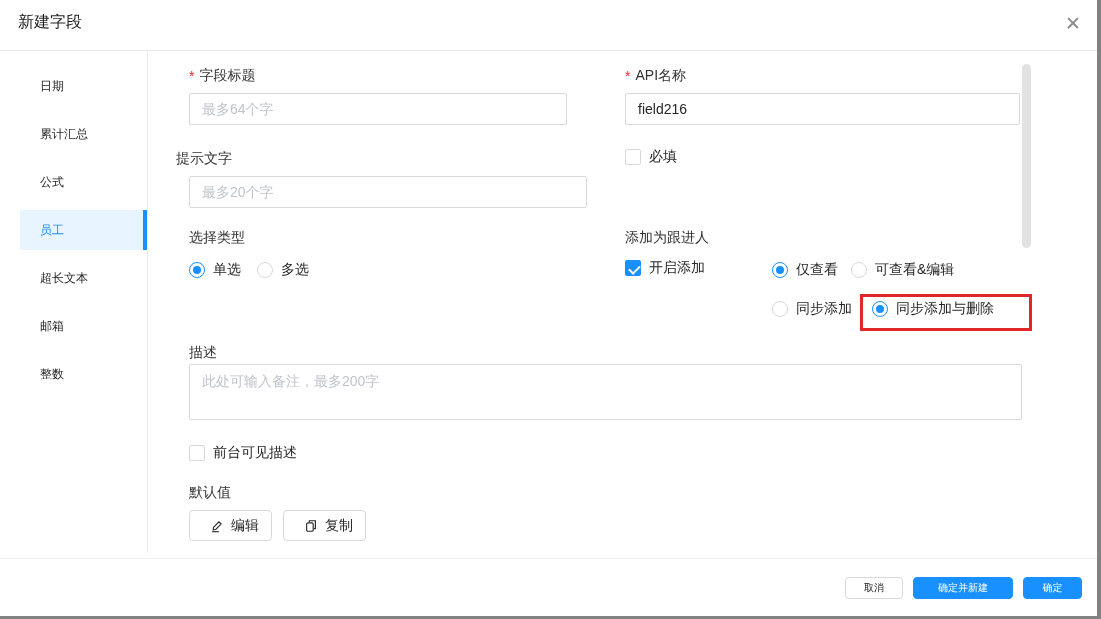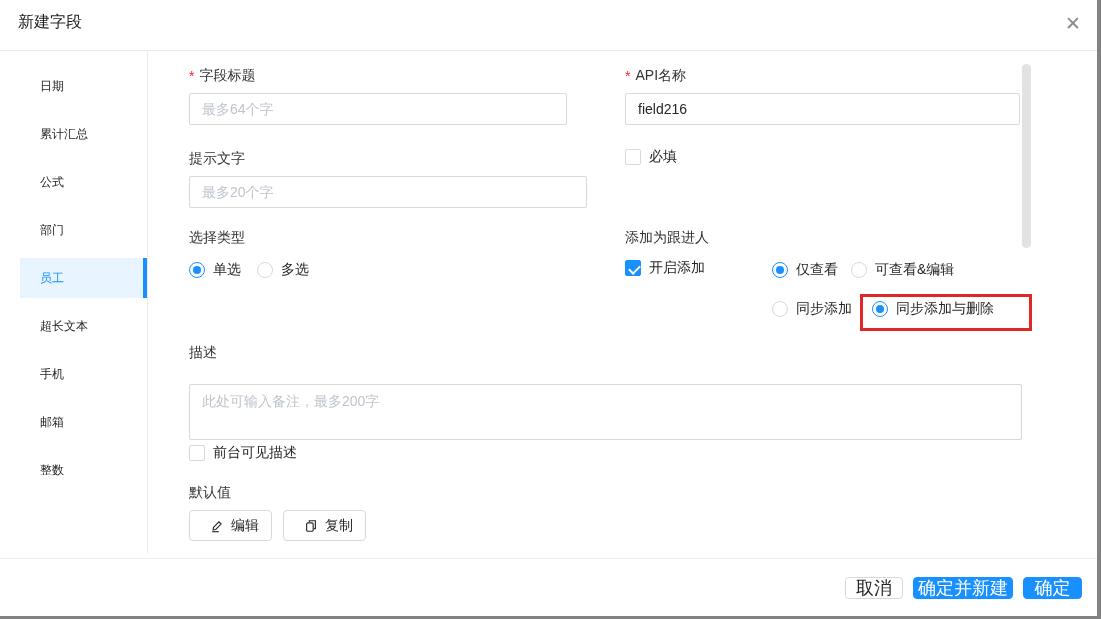--- a/index.html
+++ b/index.html
@@ -70,44 +70,42 @@
               background:#fff; display:flex; align-items:center; justify-content:center; gap:7px;
               font-size:14px; color:#262626; cursor:pointer;padding-left:8px; }
   .mini-btn svg { display:block; }
 
   
   .scroll-thumb { position:absolute; left:1022px; top:64px; width:9px; height:184px;
                   border-radius:5px; background:#e2e2e2; cursor:pointer; }
 
   
   .footer-divider { position:absolute; left:0; top:558px; width:1101px; height:1px; background:#efefef; }
-  .btn { position:absolute; top:577px; height:22px; border-radius:4px; font-size:18px;
+  .btn { position:absolute; top:577px; height:22px; border-radius:4px; font-size:10px;
          display:flex; align-items:center; justify-content:center; cursor:pointer; }
   .btn-plain { left:845px; width:58px; background:#fff; border:1px solid #d9d9d9; color:#262626; }
   .btn-primary { background:#1890ff; border:1px solid #1890ff; color:#fff; }
   .btn-confirm-new { left:913px; width:100px; }
   .btn-confirm { left:1023px; width:59px; }
 </style>
 </head>
 <body>
 
 <div class="dlg-title">新建字段</div>
 <div class="dlg-close">
   <span>✕</span>
 </div>
 <div class="header-divider"></div>
 
 <ul class="sidebar">
   <li class="side-item">日期</li>
   <li class="side-item">累计汇总</li>
   <li class="side-item">公式</li>
-  <li class="side-item">部门</li>
   <li class="side-item active">员工</li>
   <li class="side-item">超长文本</li>
-  <li class="side-item">手机</li>
   <li class="side-item">邮箱</li>
   <li class="side-item">整数</li>
 </ul>
 <div class="sidebar-divider"></div>
 
 <div class="f-label" style="left:189px; top:67px;">
   <span class="req-mark">*</span>
   <span>字段标题</span>
 </div>
 <input class="text-input" style="left: 189px; top: 93px; width: 378px;" type="text" placeholder="最多64个字">
@@ -116,21 +114,21 @@
   <span class="req-mark">*</span>
   <span>API名称</span>
 </div>
 <input class="text-input" style="left: 625px; top: 93px; width: 395px;" type="text" value="field216">
 
 <div class="check-row" style="left:625px; top:148px;">
   <span class="checkbox"></span>
   <span>必填</span>
 </div>
 
-<div class="f-label" style="left:189px; top:150px;justify-content:flex-end;">
+<div class="f-label" style="left:176px; top:150px;justify-content:flex-end;">
   <span>提示文字</span>
 </div>
 <input class="text-input" style="left: 189px; top: 176px; width: 398px;" type="text" placeholder="最多20个字">
 
 <div class="f-label" style="left:189px; top:229px;">
   <span>选择类型</span>
 </div>
 <div class="radio-row" style="left:189px; top:261px; gap:16px;">
   <div class="radio-opt">
     <span class="radio selected"></span>
@@ -169,21 +167,21 @@
   <div class="radio-opt">
     <span class="radio selected"></span>
     <span>同步添加与删除</span>
   </div>
 </div>
 <div class="annotation-box"></div>
 
 <div class="f-label" style="left:189px; top:344px;">
   <span>描述</span>
 </div>
-<textarea class="text-area" style="left: 189px; top: 364px; width: 833px; height: 56px; margin-top: 20px;" placeholder="此处可输入备注，最多200字"></textarea>
+<textarea class="text-area" style="left: 189px; top: 364px; width: 833px; height: 56px;" placeholder="此处可输入备注，最多200字"></textarea>
 
 <div class="check-row" style="left:189px; top:444px;">
   <span class="checkbox"></span>
   <span>前台可见描述</span>
 </div>
 
 <div class="f-label" style="left:189px; top:484px;">
   <span>默认值</span>
 </div>
 <div class="mini-btn" style="left:189px; top:510px;">

